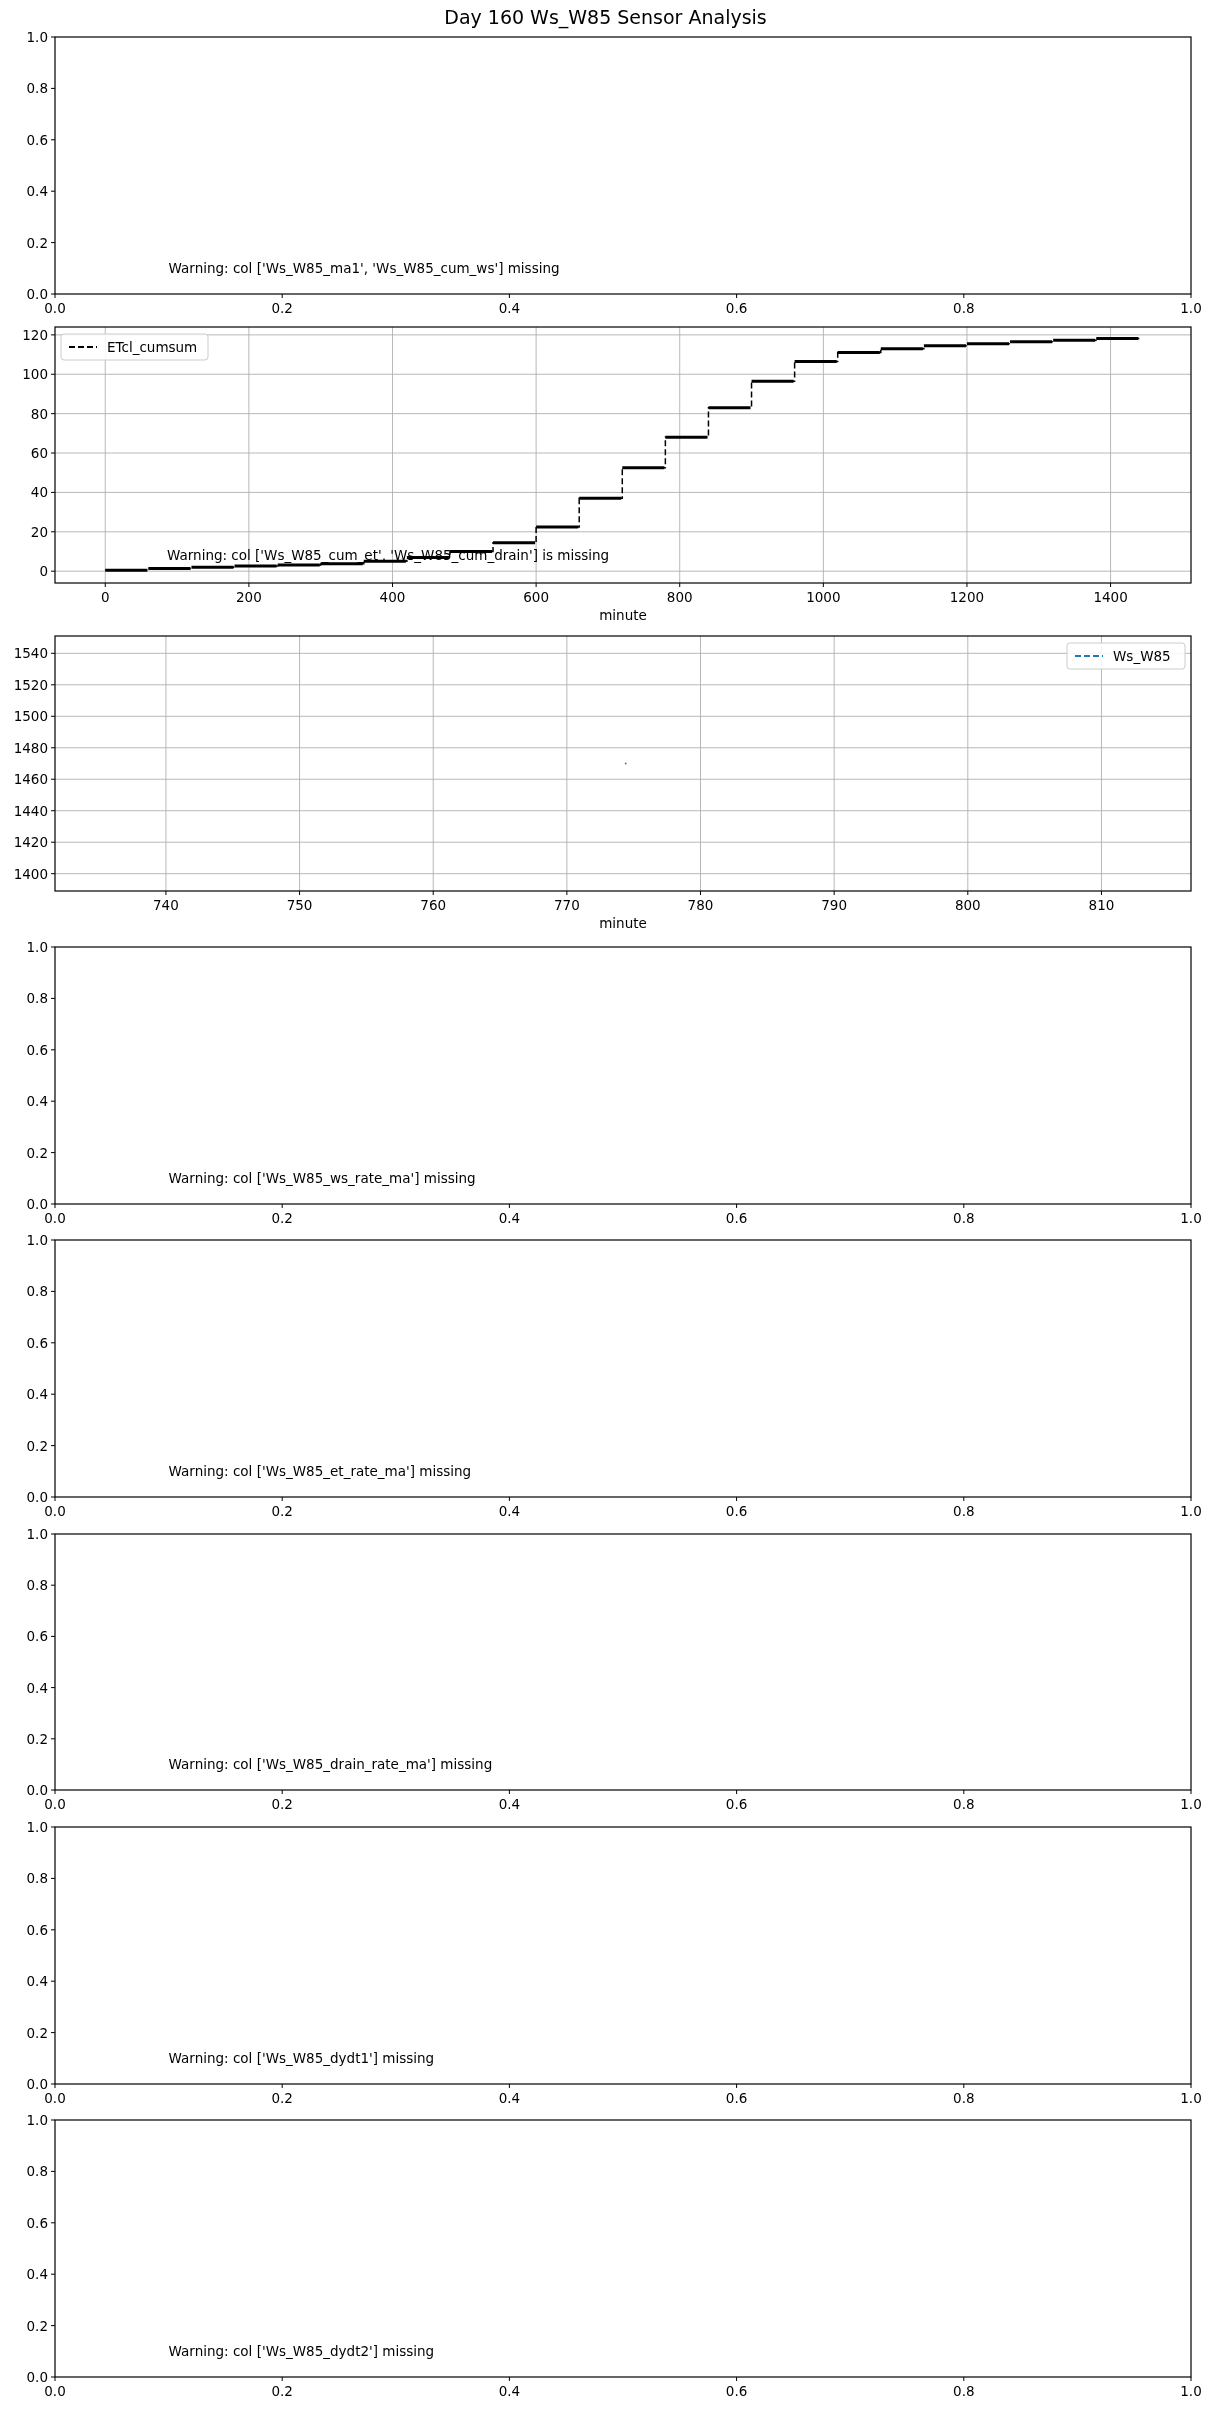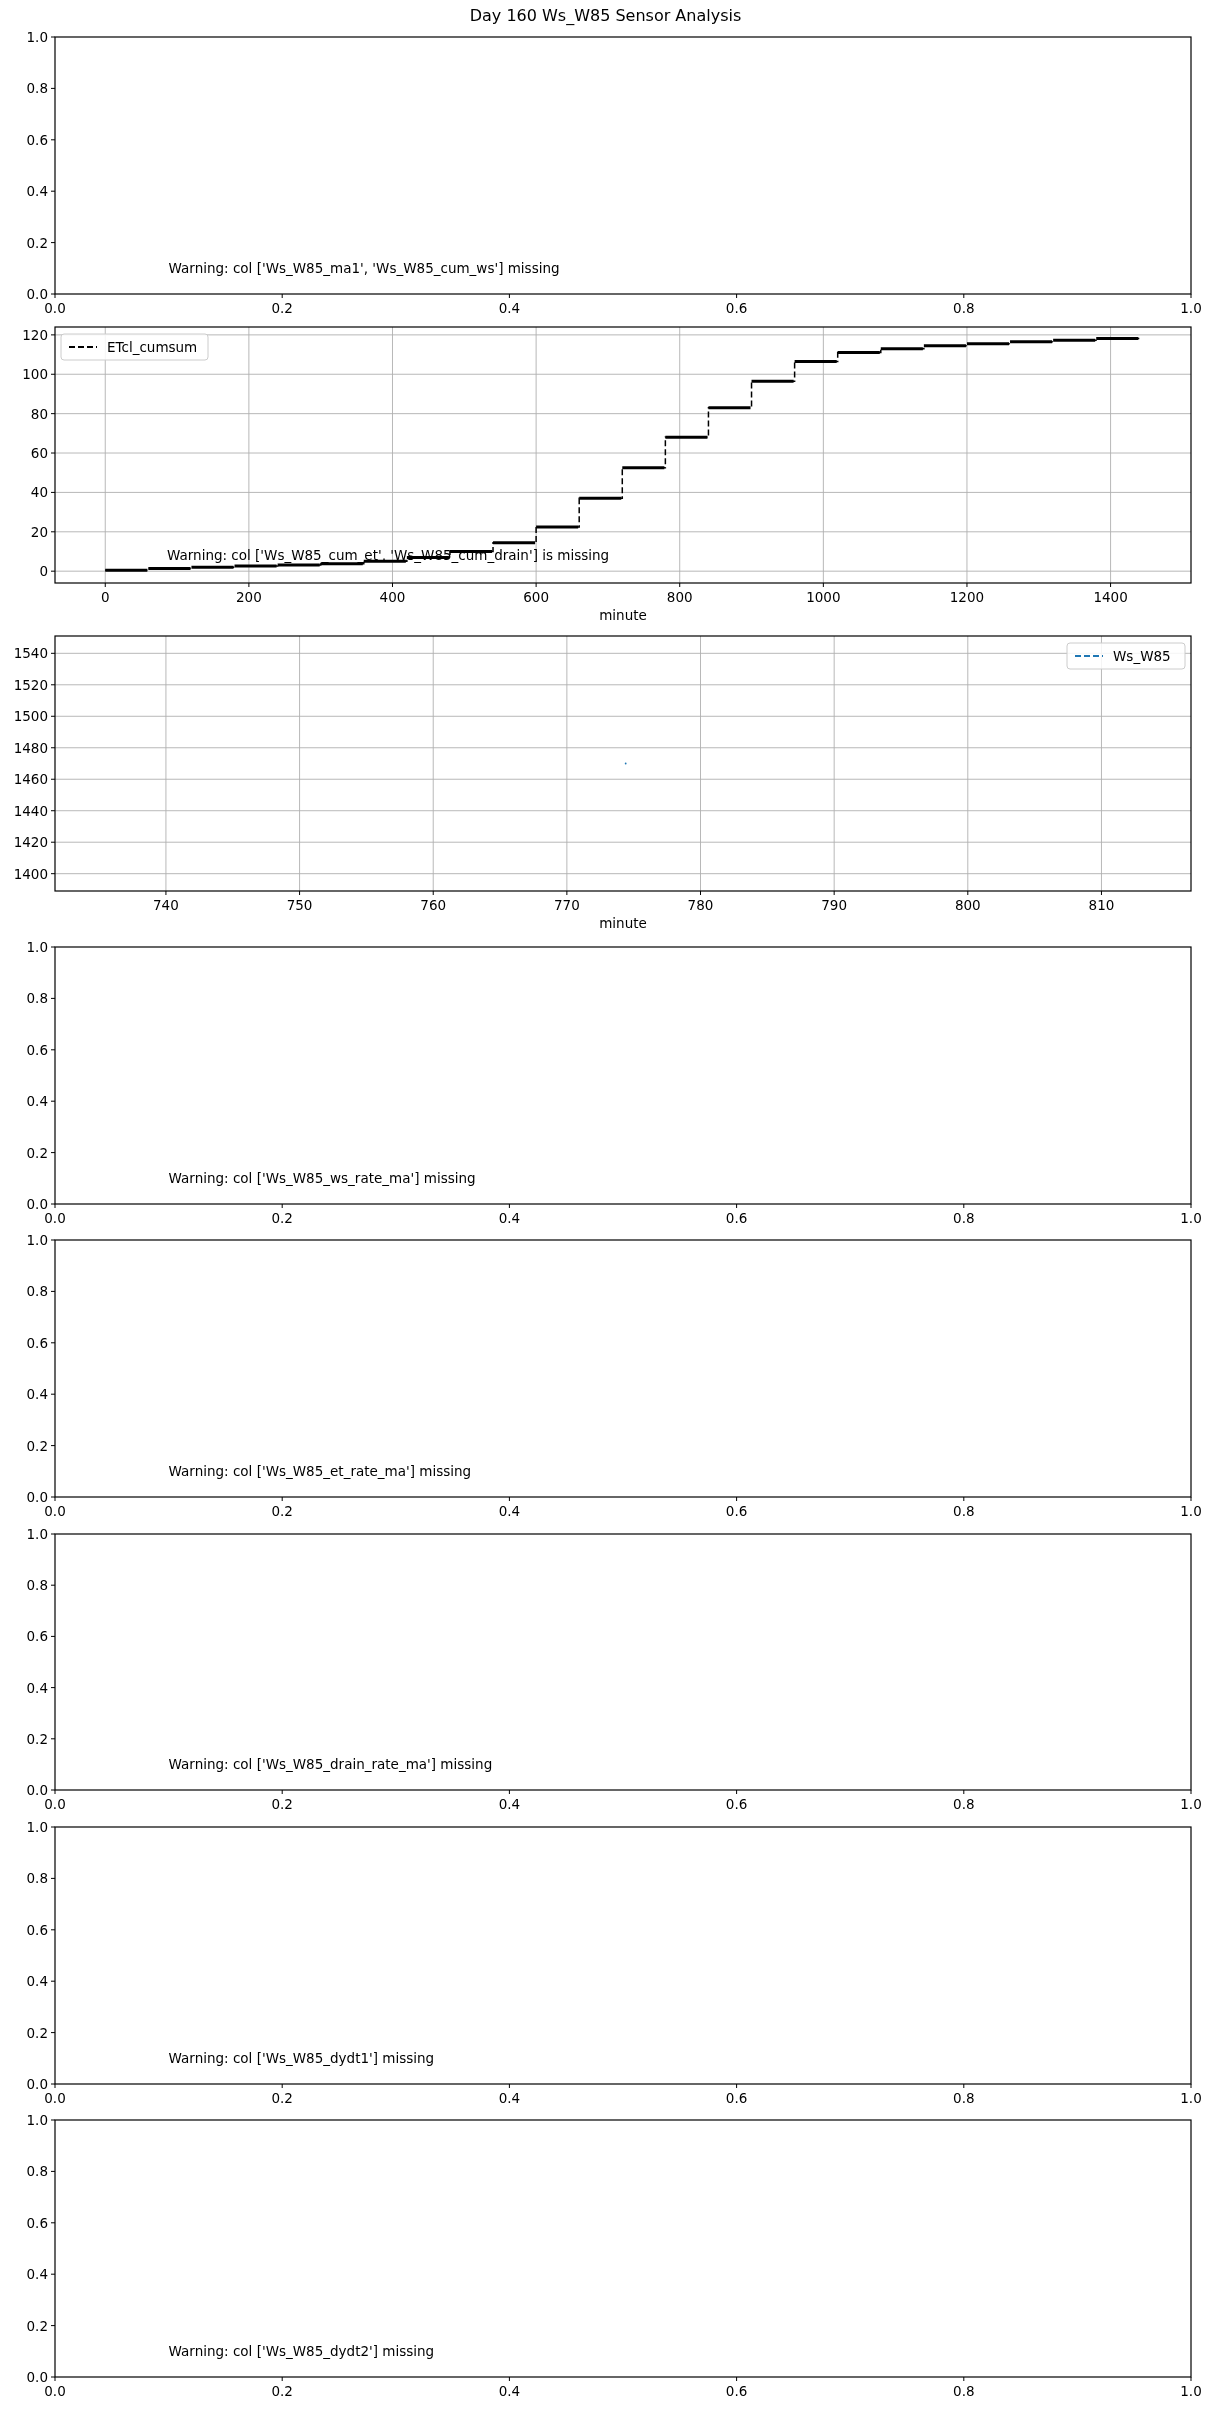--- a/index.html
+++ b/index.html
@@ -1,19 +1,19 @@
 <!DOCTYPE html>
 <html><head>
 <meta charset="utf-8">
 <style>
   html, body { margin: 0; padding: 0; background: #ffffff; }
   body { width: 1211px; height: 2411px; position: relative; overflow: hidden;
          font-family: "DejaVu Sans", sans-serif; color: #000; }
   .suptitle { position: absolute; top: 6px; left: 0; width: 1211px; text-align: center;
-              font-size: 16px; }
+              font-size: 19px; }
   .panel { position: absolute; left: 0; width: 1211px; }
   svg text { font-family: "DejaVu Sans", sans-serif; }
 </style>
 </head>
 <body>
 
 <div class="suptitle">Day 160 Ws_W85 Sensor Analysis</div>
 
 <div class="panel" style="top: 27px; height: 312px;"><svg width="1211" height="312" viewBox="0 27 1211 312">
       <g></g>

